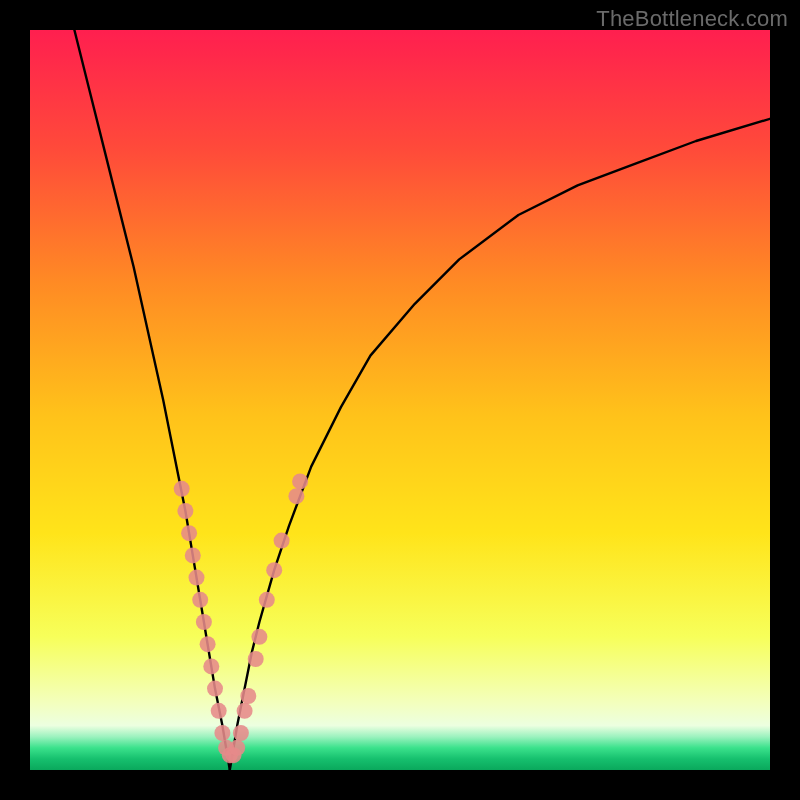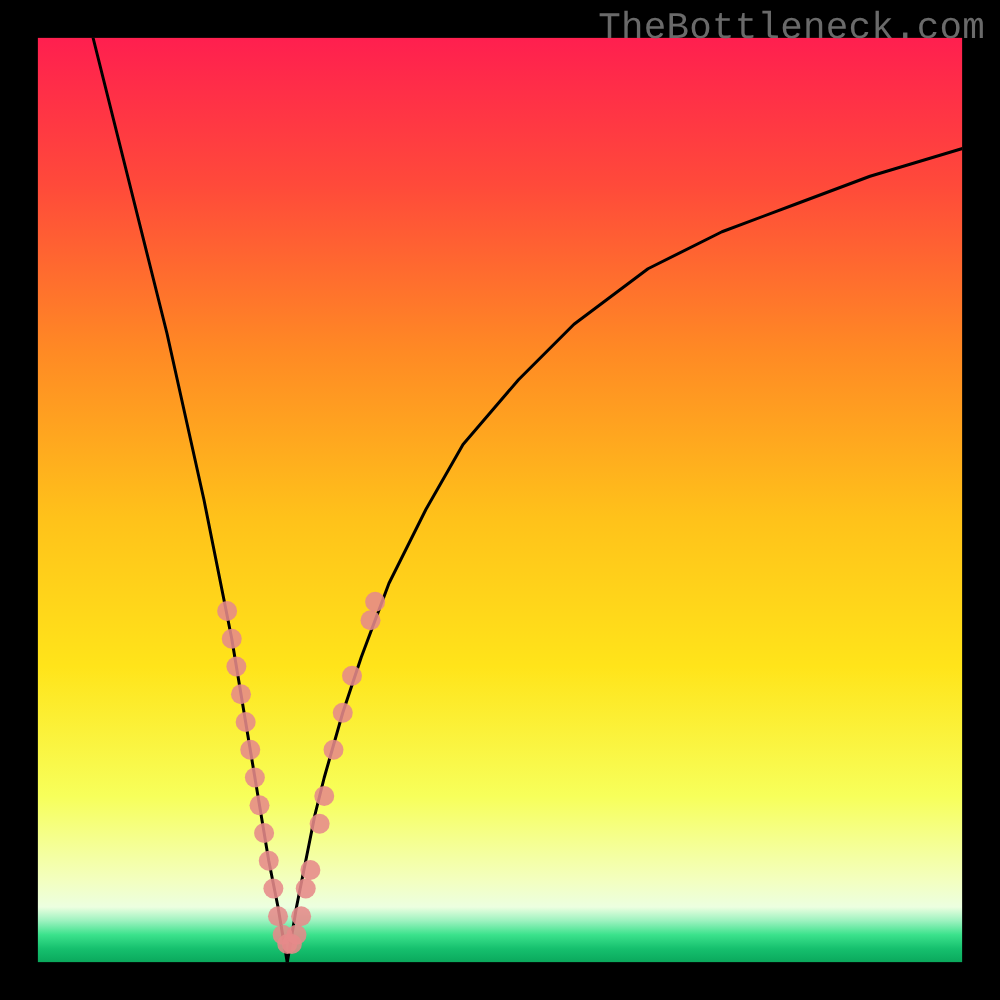--- a/index.html
+++ b/index.html
@@ -15,22 +15,22 @@
     left: 30px;
     top: 30px;
     width: 740px;
     height: 740px;
     overflow: hidden;
   }
   .watermark {
     position: absolute;
     top: 6px;
     right: 12px;
-    font-family: Liberation Mono, monospace;
-    font-size: 30px;
+    font-family: Liberation Sans, sans-serif;
+    font-size: 22px;
     color: #6a6a6a;
     letter-spacing: 0.2px;
     user-select: none;
   }
 </style>
 </head>
 <body>
 
 <div class="frame">
   <div class="plot-area">

